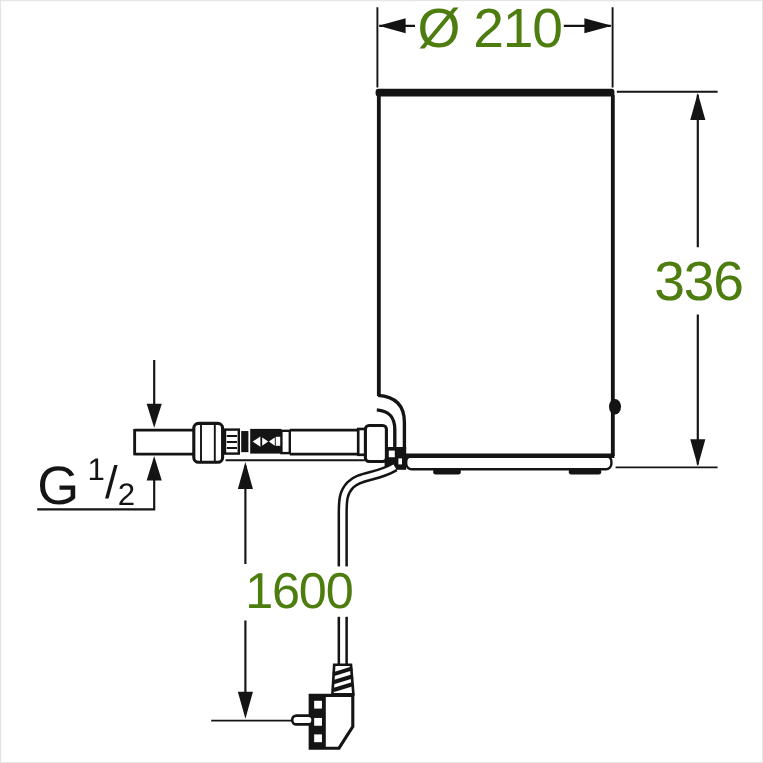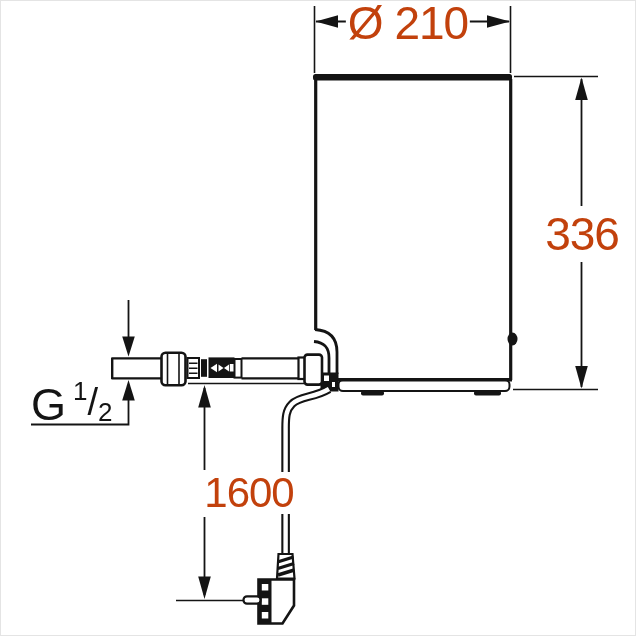--- a/index.html
+++ b/index.html
@@ -13,21 +13,21 @@
     font-family:"Liberation Sans", sans-serif;
     color:#141414;
   }
   .art{position:absolute;left:0;top:0;}
   .dim-label{
     position:absolute;
     transform:translate(-50%,-50%);
     line-height:1;
     white-space:nowrap;
     letter-spacing:-1px;
-    color:#c2410c;
+    color:#4d7c0f;
     background:#ffffff;
     padding:0 2px;
   }
   .lbl-diameter{left:407px;top:22px;font-size:46px;}
   .lbl-height{left:581px;top:233px;font-size:46px;text-align:center;}
   .lbl-cable{left:204px;top:492px;font-size:42px;margin-left:44px;}
   .thread-label{
     position:absolute;left:30px;top:381px;
     line-height:1;white-space:nowrap;color:#141414;
   }

